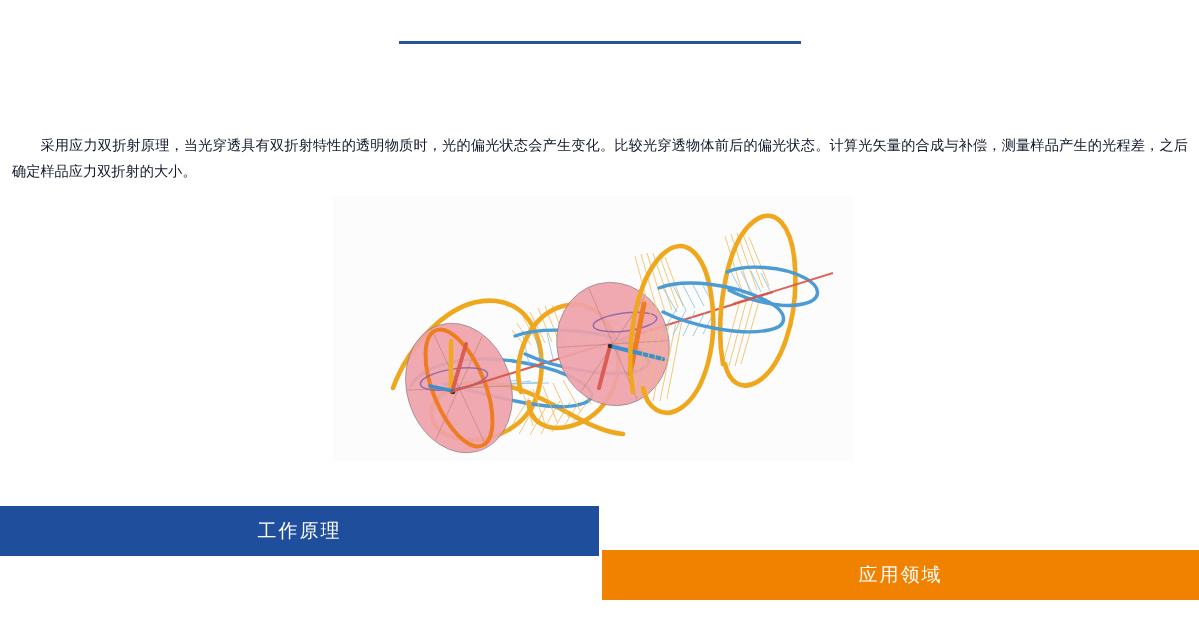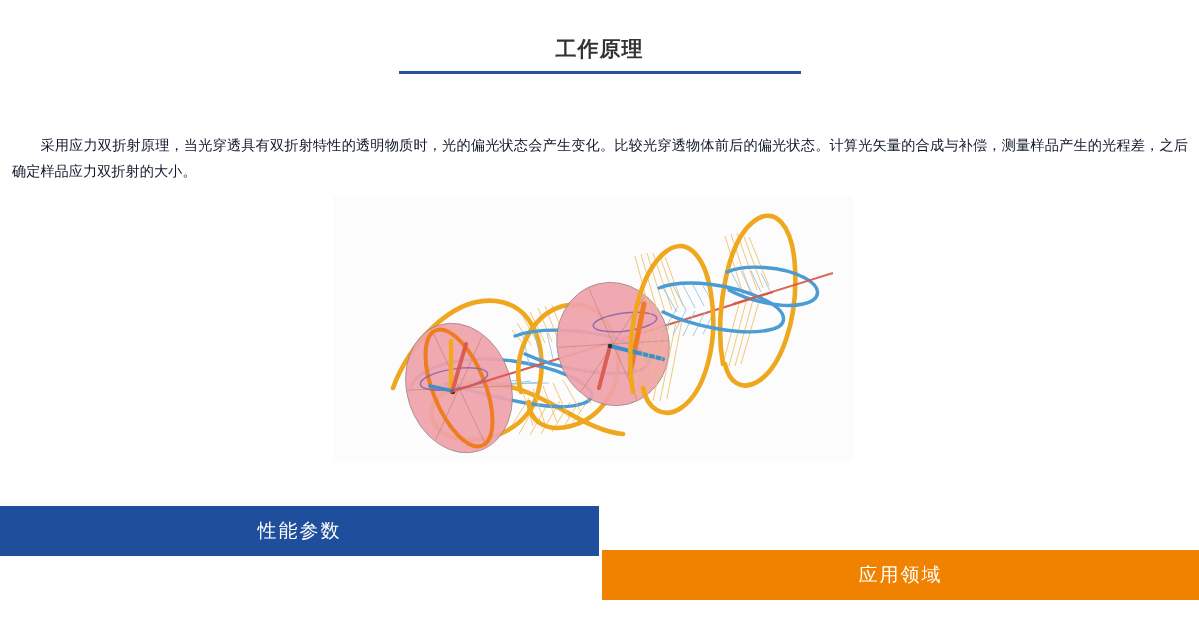--- a/index.html
+++ b/index.html
@@ -91,21 +91,20 @@
     font-family: inherit;
   }
   .nav-btn.primary  { width: 599px; background: #1F4E9C; }
   .nav-btn.gap      { width: 3px;   background: #ffffff; height: 50px; }
   .nav-btn.accent   { width: 597px; background: #F08200; margin-top: 44px; }
 </style>
 </head>
 <body>
 
 <div class="section-head">
-  <h1 class="section-title">工作原理</h1>
   <div class="title-rule"></div>
 </div>
 
 <p class="intro">采用应力双折射原理，当光穿透具有双折射特性的透明物质时，光的偏光状态会产生变化。比较光穿透物体前后的偏光状态。计算光矢量的合成与补偿，测量样品产生的光程差，之后确定样品应力双折射的大小。</p>
 
 <div class="figure">
   <svg viewBox="0 0 520 265" xmlns="http://www.w3.org/2000/svg">
     <defs>
       <clipPath id="fig-clip">
           <rect x="0" y="0" width="520" height="265"></rect>
@@ -269,16 +268,16 @@
       <path d="M 394 76 C 412 68 450 70 472 82 C 490 92 488 104 470 108
                C 448 113 414 104 396 94" fill="none" stroke="#4B9BD5" stroke-width="3.4" stroke-linecap="round"></path>
 
       <line x1="400" y1="108" x2="500" y2="77" stroke="#D9574A" stroke-width="2.1" opacity="0.9"></line>
 
     </g>
   </svg>
 </div>
 
 <div class="navbar">
-  <button class="nav-btn primary">性能参数</button>
+  <button class="nav-btn primary">工作原理</button>
   <div class="nav-btn gap"></div>
   <button class="nav-btn accent">应用领域</button>
 </div>
 
 </body></html>

